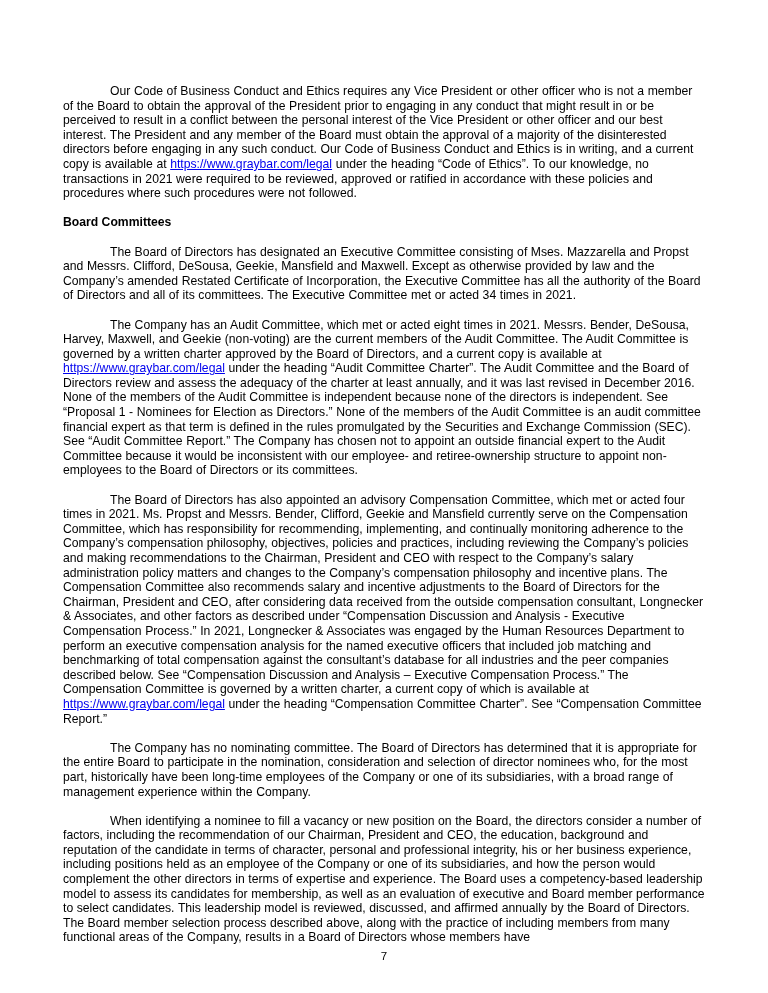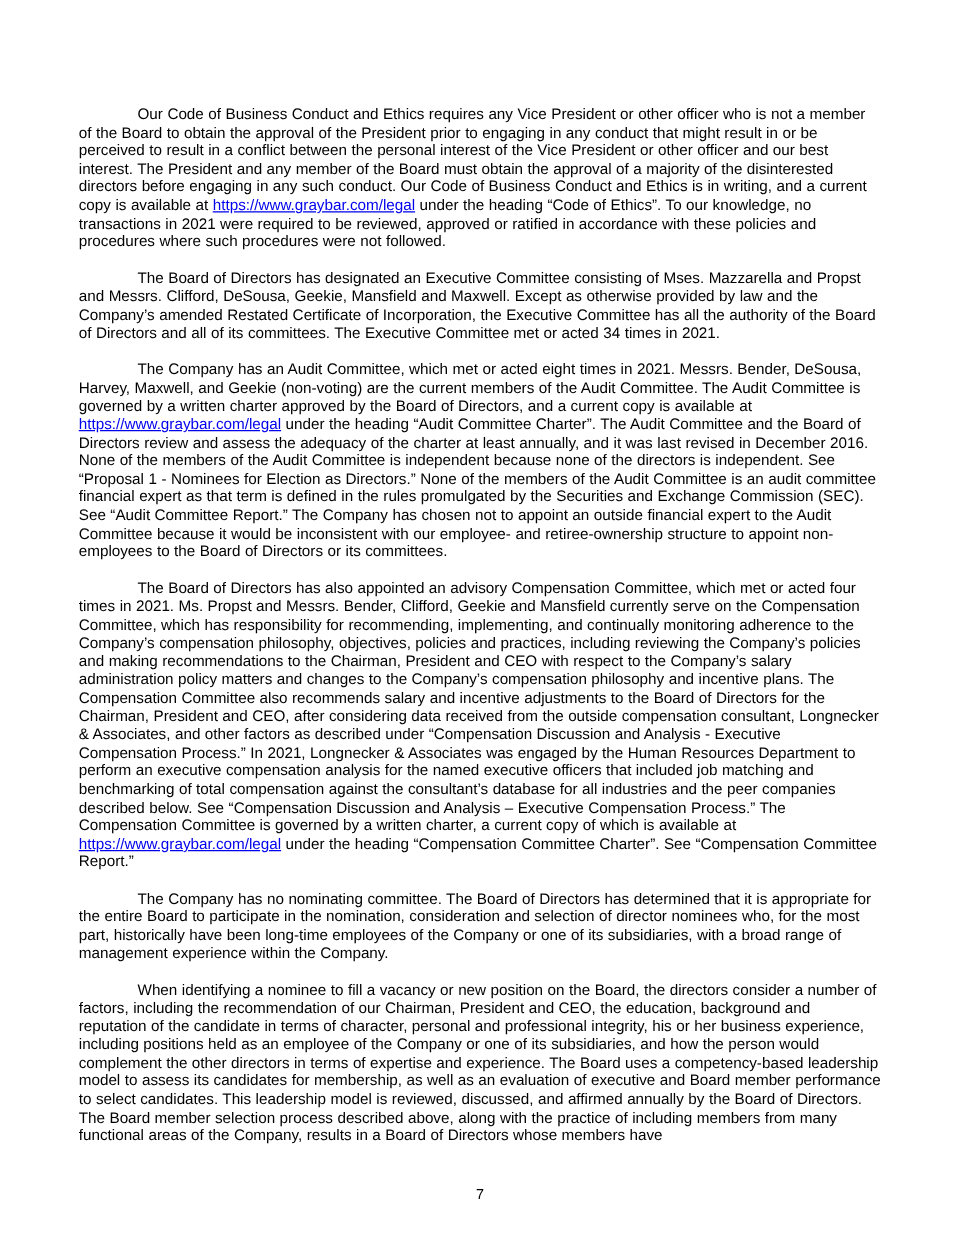--- a/index.html
+++ b/index.html
@@ -55,20 +55,21 @@
   }
 </style>
 </head>
 <body>
 
 <div class="page">
   <div class="content">
 
     <p class="para"><span>Our Code of Business Conduct and Ethics requires any Vice President or other officer who is not a member of the Board to obtain the approval of the President prior to engaging in any conduct that might result in or be perceived to result in a conflict between the personal interest of the Vice President or other officer and our best interest. The President and any member of the Board must obtain the approval of a majority of the disinterested directors before engaging in any such conduct. Our Code of Business Conduct and Ethics is in writing, and a current copy is available at </span><a class="doc-link" href="#">https://www.graybar.com/legal</a><span> under the heading “Code of Ethics”. To our knowledge, no transactions in 2021 were required to be reviewed, approved or ratified in accordance with these policies and procedures where such procedures were not followed.</span></p>
 
+    <p class="heading">Board Committees</p>
 
     <p class="para"><span>The Board of Directors has designated an Executive Committee consisting of Mses. Mazzarella and Propst and Messrs. Clifford, DeSousa, Geekie, Mansfield and Maxwell. Except as otherwise provided by law and the Company’s amended Restated Certificate of Incorporation, the Executive Committee has all the authority of the Board of Directors and all of its committees. The Executive Committee met or acted 34 times in 2021.</span></p>
 
     <p class="para"><span>The Company has an Audit Committee, which met or acted eight times in 2021. Messrs. Bender, DeSousa, Harvey, Maxwell, and Geekie (non-voting) are the current members of the Audit Committee. The Audit Committee is governed by a written charter approved by the Board of Directors, and a current copy is available at </span><a class="doc-link" href="#">https://www.graybar.com/legal</a><span> under the heading “Audit Committee Charter”. The Audit Committee and the Board of Directors review and assess the adequacy of the charter at least annually, and it was last revised in December 2016. None of the members of the Audit Committee is independent because none of the directors is independent. See “Proposal 1 - Nominees for Election as Directors.” None of the members of the Audit Committee is an audit committee financial expert as that term is defined in the rules promulgated by the Securities and Exchange Commission (SEC). See “Audit Committee Report.” The Company has chosen not to appoint an outside financial expert to the Audit Committee because it would be inconsistent with our employee- and retiree-ownership structure to appoint non-employees to the Board of Directors or its committees.</span></p>
 
     <p class="para"><span>The Board of Directors has also appointed an advisory Compensation Committee, which met or acted four times in 2021. Ms. Propst and Messrs. Bender, Clifford, Geekie and Mansfield currently serve on the Compensation Committee, which has responsibility for recommending, implementing, and continually monitoring adherence to the Company’s compensation philosophy, objectives, policies and practices, including reviewing the Company’s policies and making recommendations to the Chairman, President and CEO with respect to the Company’s salary administration policy matters and changes to the Company’s compensation philosophy and incentive plans. The Compensation Committee also recommends salary and incentive adjustments to the Board of Directors for the Chairman, President and CEO, after considering data received from the outside compensation consultant, Longnecker &amp; Associates, and other factors as described under “Compensation Discussion and Analysis - Executive Compensation Process.” In 2021, Longnecker &amp; Associates was engaged by the Human Resources Department to perform an executive compensation analysis for the named executive officers that included job matching and benchmarking of total compensation against the consultant’s database for all industries and the peer companies described below. See “Compensation Discussion and Analysis – Executive Compensation Process.” The Compensation Committee is governed by a written charter, a current copy of which is available at </span><a class="doc-link" href="#">https://www.graybar.com/legal</a><span> under the heading “Compensation Committee Charter”.  See “Compensation Committee Report.”</span></p>
 
     <p class="para"><span>The Company has no nominating committee. The Board of Directors has determined that it is appropriate for the entire Board to participate in the nomination, consideration and selection of director nominees who, for the most part, historically have been long-time employees of the Company or one of its subsidiaries, with a broad range of management experience within the Company.</span></p>
 
     <p class="para"><span>When identifying a nominee to fill a vacancy or new position on the Board, the directors consider a number of factors, including the recommendation of our Chairman, President and CEO, the education, background and reputation of the candidate in terms of character, personal and professional integrity, his or her business experience, including positions held as an employee of the Company or one of its subsidiaries, and how the person would complement the other directors in terms of expertise and experience. The Board uses a competency-based leadership model to assess its candidates for membership, as well as an evaluation of executive and Board member performance to select candidates. This leadership model is reviewed, discussed, and affirmed annually by the Board of Directors. The Board member selection process described above, along with the practice of including members from many functional areas of the Company, results in a Board of Directors whose members have</span></p>

